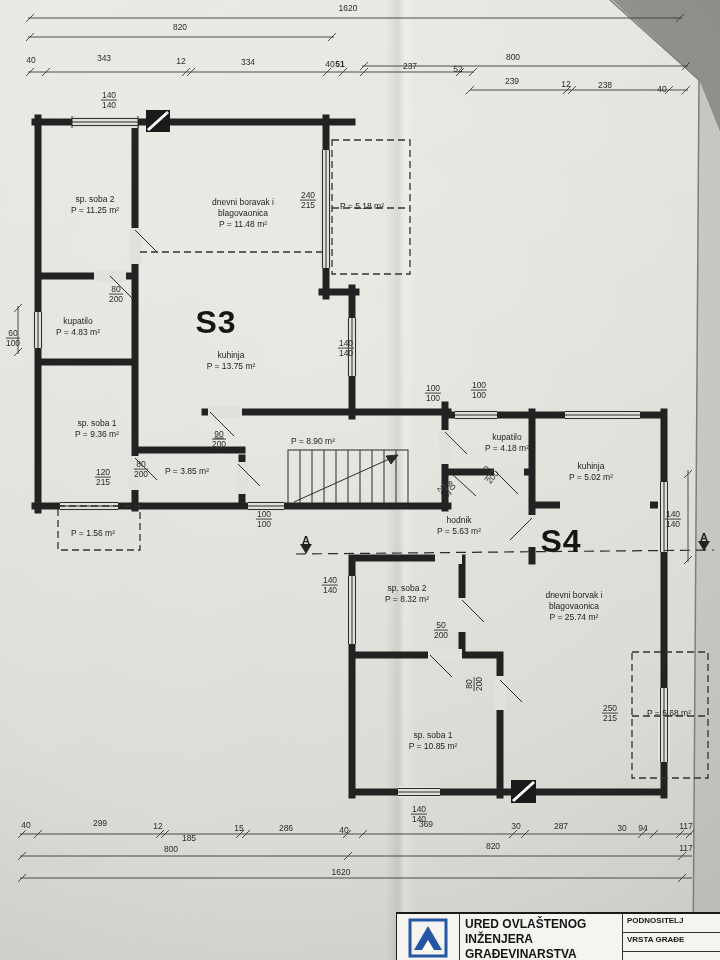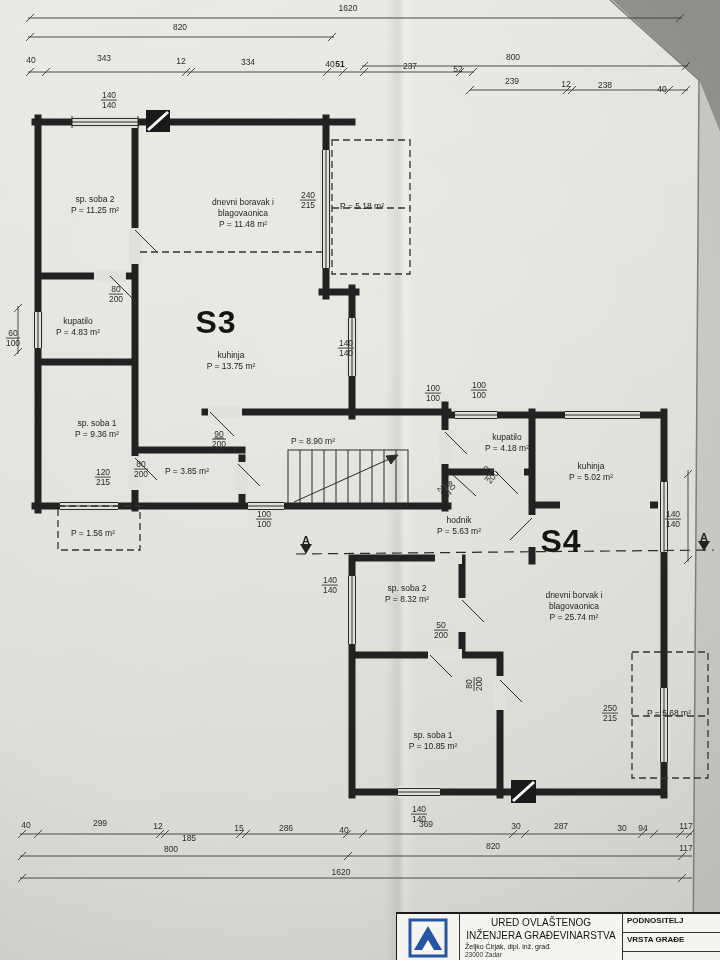--- a/index.html
+++ b/index.html
@@ -24,21 +24,21 @@
   .room{position:absolute;transform:translate(-50%,-50%);text-align:center;color:#232323;
         line-height:1.3;white-space:nowrap;font-size:8.5px;}
   .unit-label{position:absolute;transform:translate(-50%,-50%);font-size:32px;font-weight:bold;
         color:#151515;letter-spacing:1px;}
   .section-letter{position:absolute;transform:translate(-50%,-50%);font-size:11px;font-weight:bold;color:#1d1d1d;}
   .titleblock{position:absolute;left:396px;top:912px;width:324px;height:48px;z-index:6;
         background:#f5f4f1;border-top:2.5px solid #1a1a1a;border-left:1.5px solid #1a1a1a;
         display:flex;color:#141414;overflow:hidden;}
   .tb-logo{width:62px;border-right:1.5px solid #333;display:flex;align-items:center;justify-content:center;}
   .tb-office{flex:1;padding:3px 5px 0 5px;border-right:1.5px solid #333;}
-  .tb-office .b{font-weight:normal;font-size:10px;line-height:1.25;text-align:center;}
+  .tb-office .b{font-weight:bold;font-size:12px;line-height:1.25;}
   .tb-office .s{font-size:7px;line-height:1.3;}
   .tb-office .xs{font-size:6.5px;line-height:1.3;color:#333;}
   .tb-right{width:98px;display:flex;flex-direction:column;}
   .tb-right .row{font-weight:bold;font-size:8px;padding:2px 0 1px 4px;border-bottom:1.5px solid #333;
         white-space:nowrap;overflow:hidden;flex:0 0 15px;}
   .tb-right .row:last-child{border-bottom:none;}
 </style>
 </head>
 <body>
 

